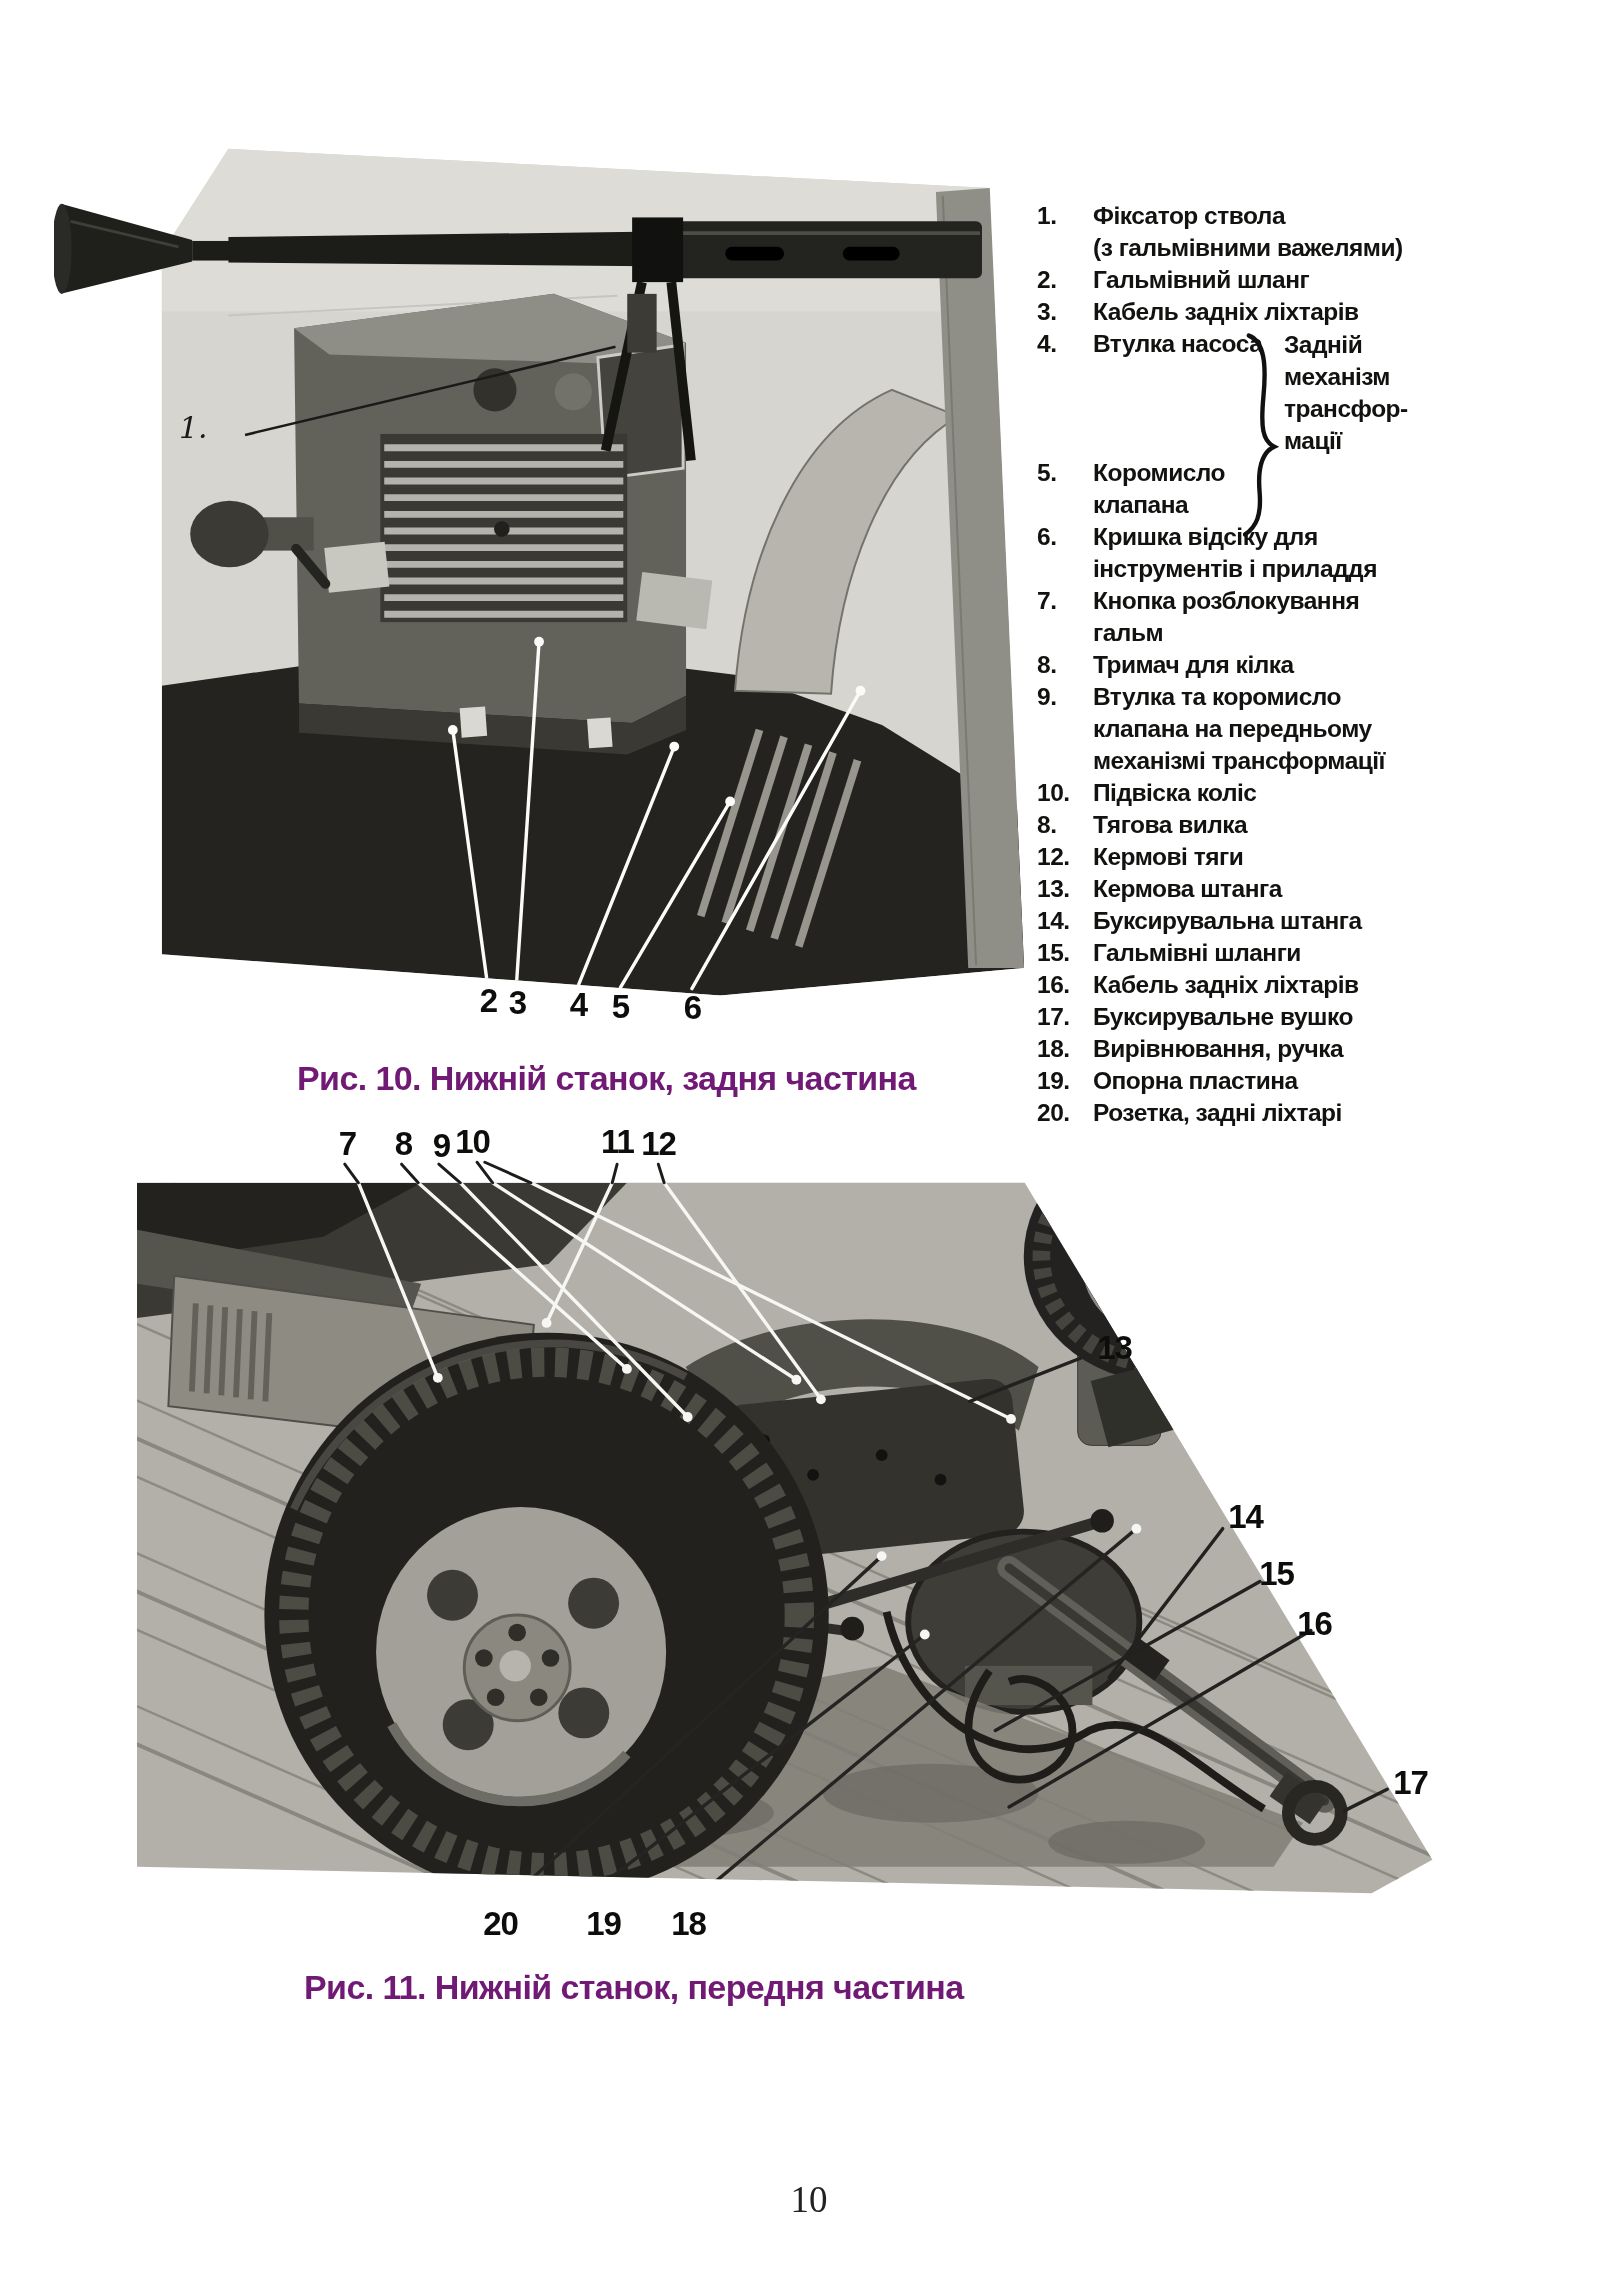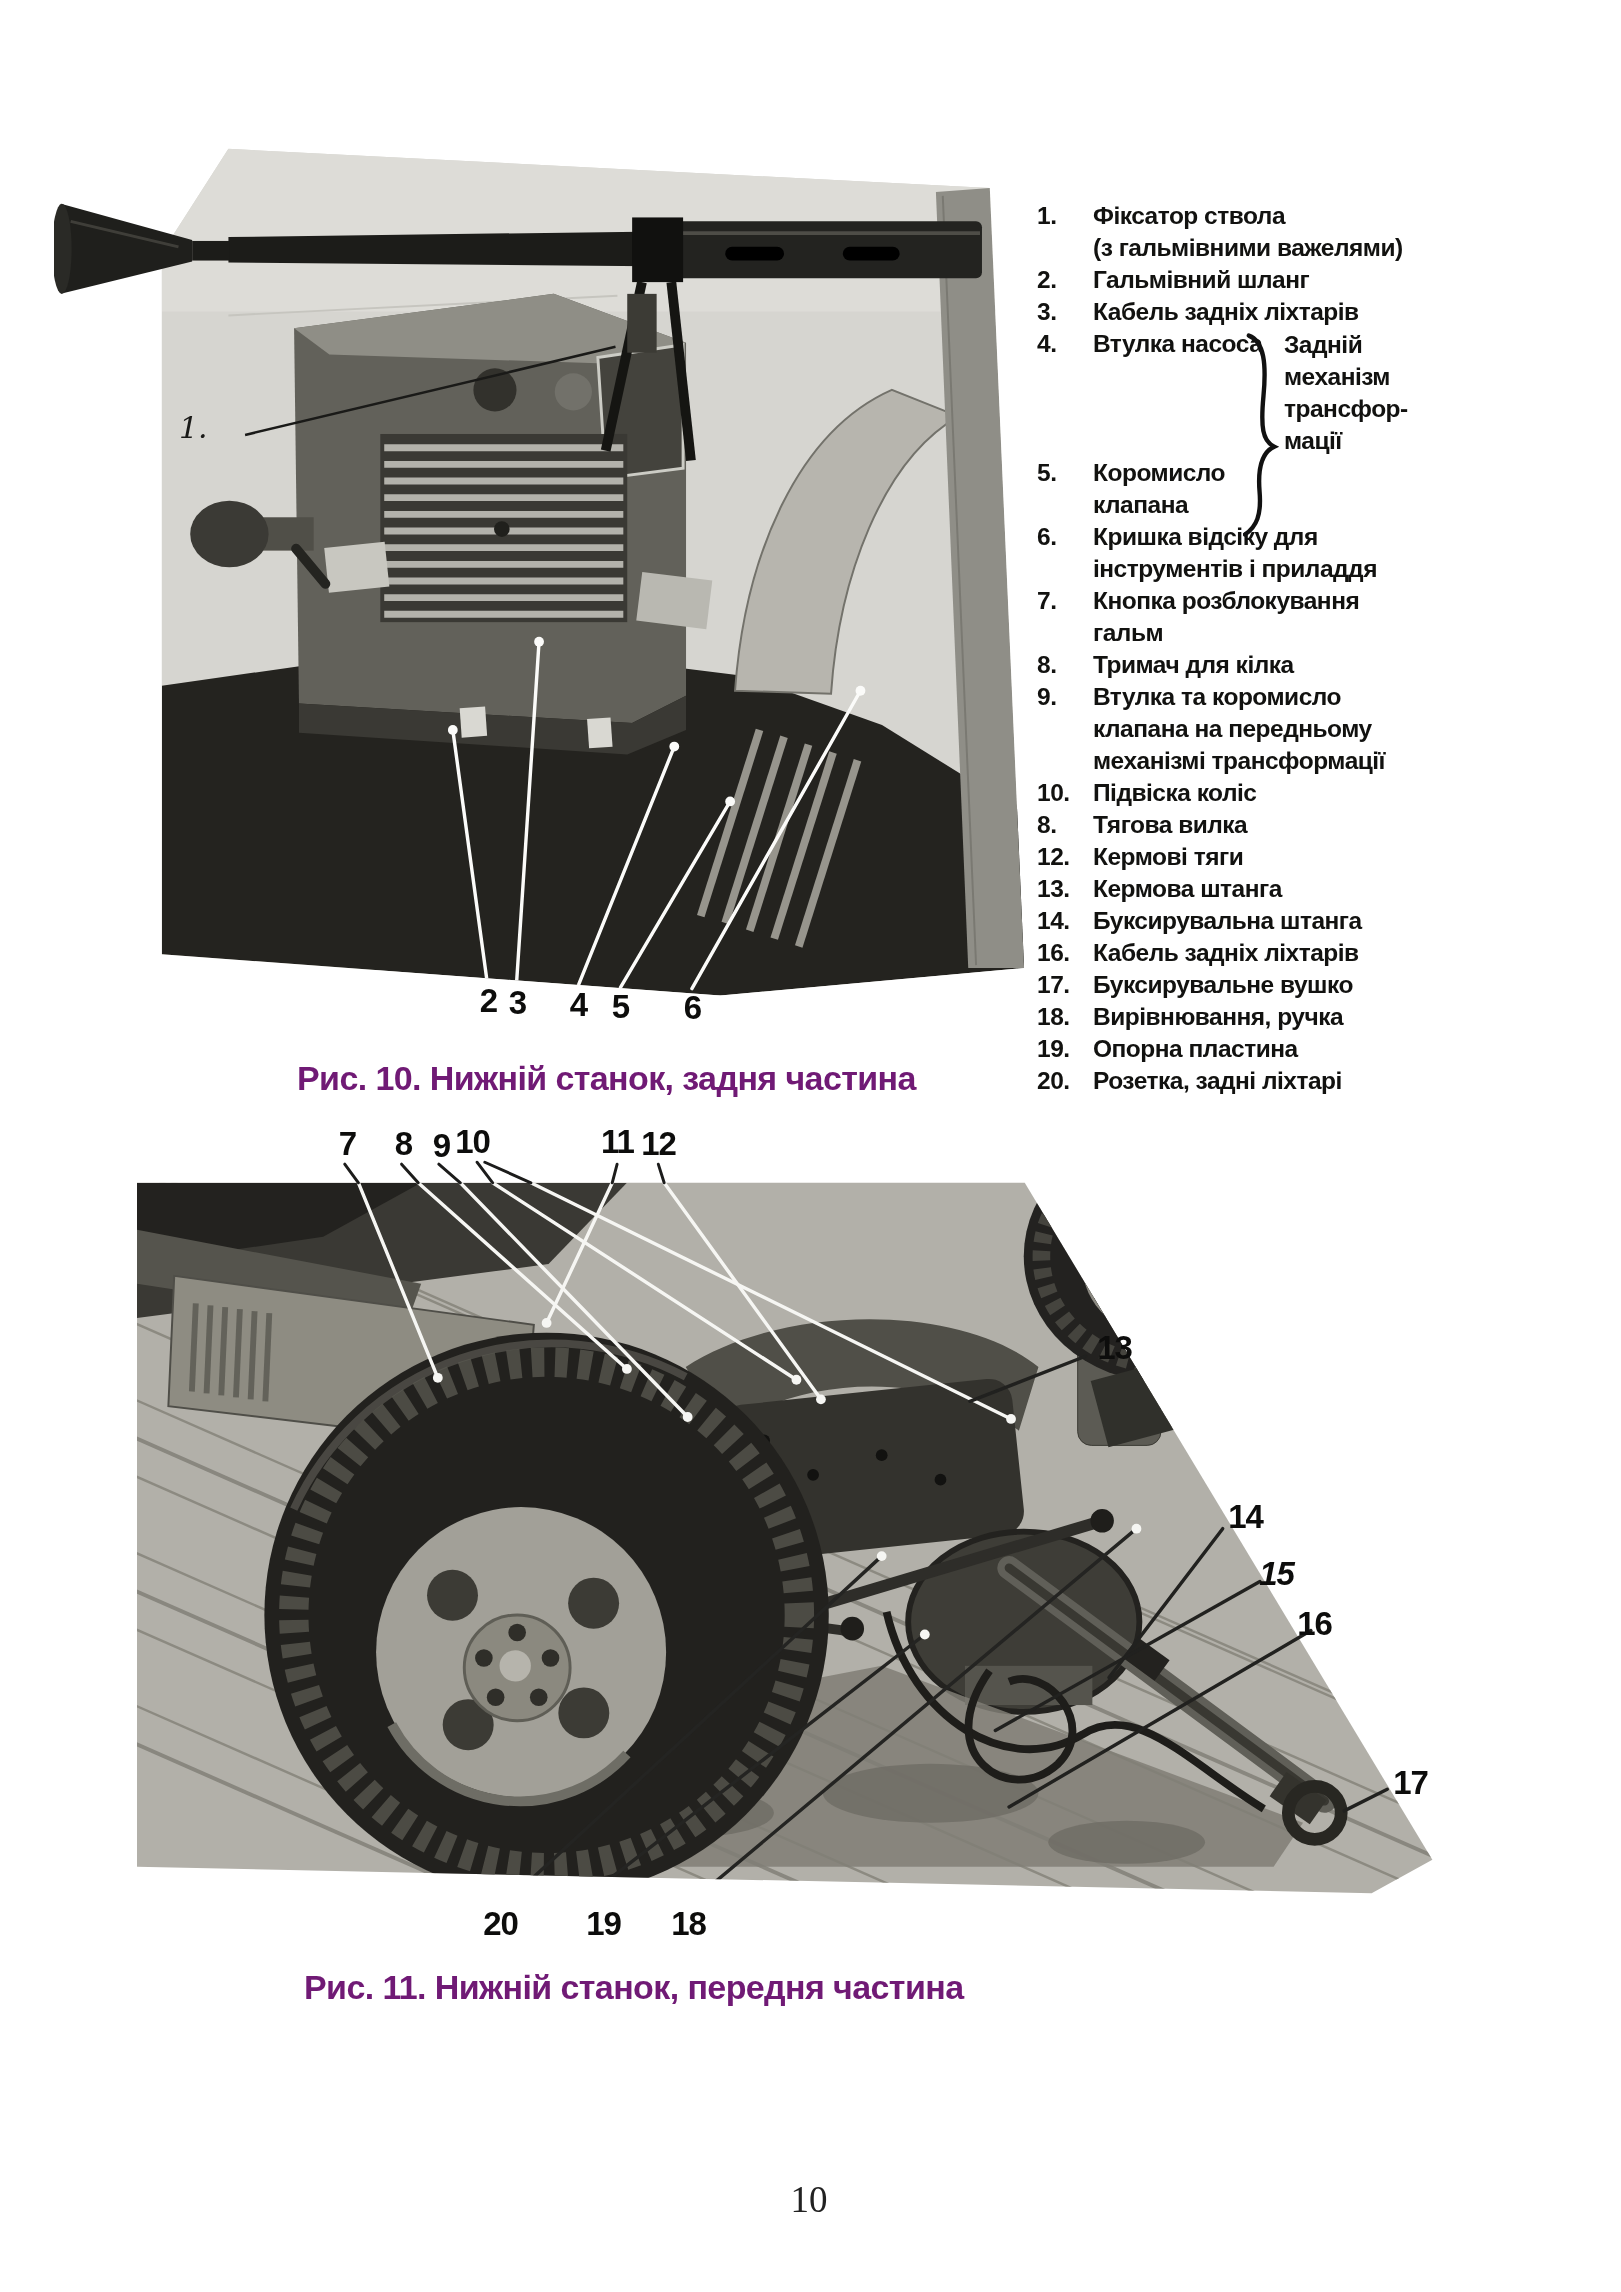--- a/index.html
+++ b/index.html
@@ -194,20 +194,24 @@
       </div>
     <div class="li">
         <span class="num">13.</span>
         <span class="txt">Кермова штанга</span>
       </div>
     <div class="li">
         <span class="num">14.</span>
         <span class="txt">Буксирувальна штанга</span>
       </div>
     <div class="li">
+        <span class="num">15.</span>
+        <span class="txt">Гальмівні шланги</span>
+      </div>
+    <div class="li">
         <span class="num">16.</span>
         <span class="txt">Кабель задніх ліхтарів</span>
       </div>
     <div class="li">
         <span class="num">17.</span>
         <span class="txt">Буксирувальне вушко</span>
       </div>
     <div class="li">
         <span class="num">18.</span>
         <span class="txt">Вирівнювання, ручка</span>
@@ -387,21 +391,21 @@
 
   <div class="co" style="left:324px;top:1127px;">7</div>
   <div class="co" style="left:380px;top:1127px;">8</div>
   <div class="co" style="left:418px;top:1129px;">9</div>
   <div class="co" style="left:449px;top:1125px;">10</div>
   <div class="co" style="left:594px;top:1125px;">11</div>
   <div class="co" style="left:635px;top:1127px;">12</div>
 
   <div class="co" style="left:1091px;top:1331px;">13</div>
   <div class="co" style="left:1222px;top:1500px;">14</div>
-  <div class="co" style="left:1253px;top:1557px;font-style:italic;">15</div>
+  <div class="co" style="left:1253px;top:1557px;">15</div>
   <div class="co" style="left:1291px;top:1607px;">16</div>
   <div class="co" style="left:1387px;top:1766px;">17</div>
 
   <div class="co" style="left:477px;top:1907px;">20</div>
   <div class="co" style="left:552px;top:1907px;margin-left:28px;">19</div>
   <div class="co" style="left:665px;top:1907px;">18</div>
 
   <div class="caption" style="left:304px;top:1968px;">Рис. 11. Нижній станок, передня частина</div>
 
   <div class="pageno">10</div>

